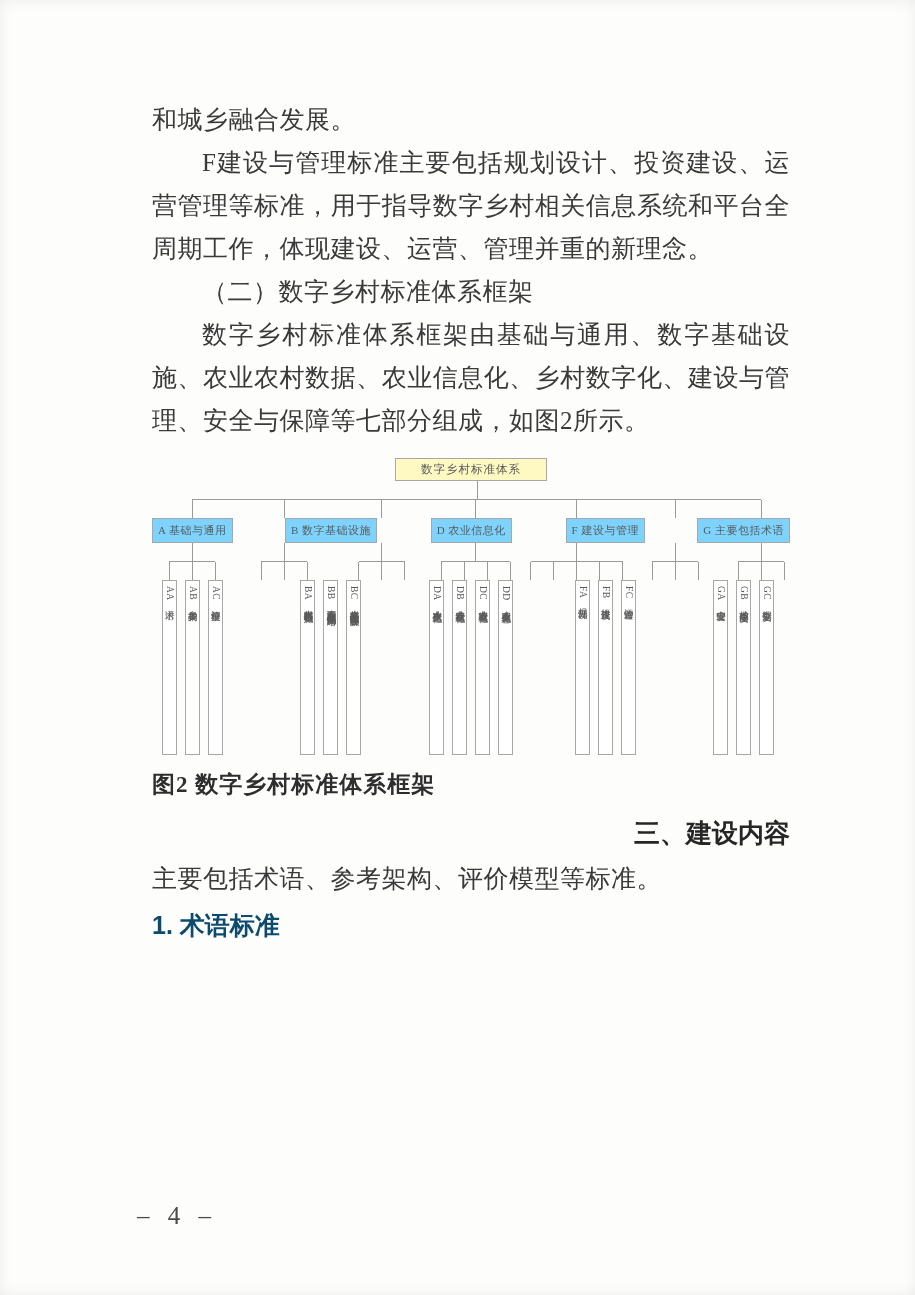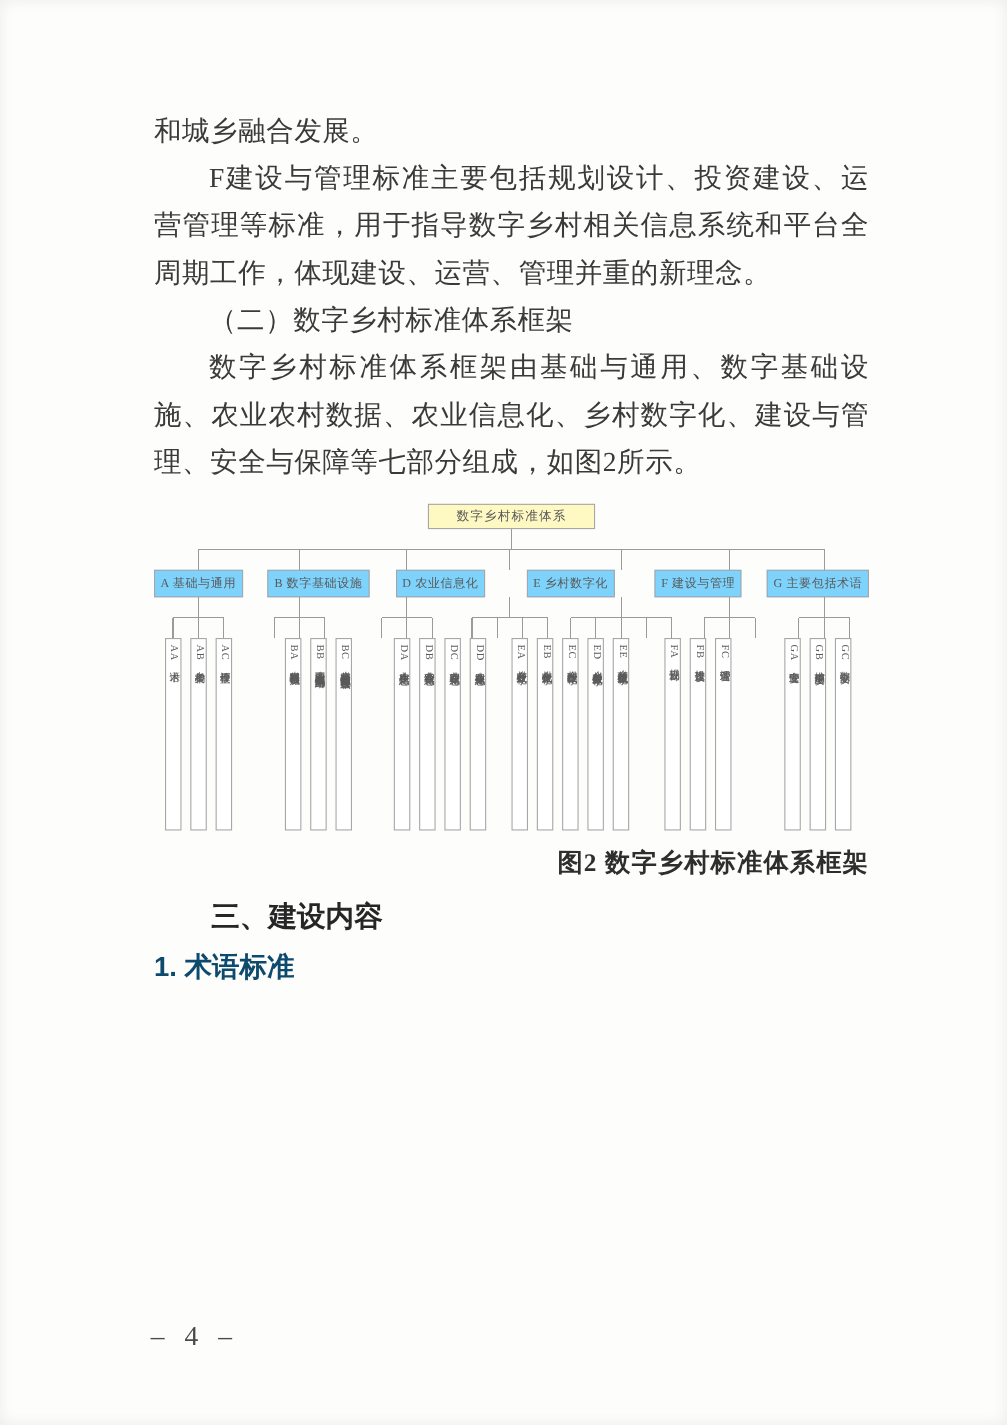--- a/index.html
+++ b/index.html
@@ -6,34 +6,34 @@
   html,body { width:915px; }
   body {
     width:915px; height:1295px;
     background:#fdfdfc;
     font-family:"Liberation Serif","DejaVu Serif",serif;
     color:var(--ink,#3a3a3a);
     position:relative;
     overflow:hidden;
     box-shadow: inset 0 0 14px rgba(0,0,0,.07);
   }
-  .content { padding:98px 125px 0 140px; }
+  .content { padding:98px 125px 0 140px;margin-left:12px; }
 
   
   .t-plain, .t-para, .t-sub {
     font-size:25px; line-height:43px;
     text-align:justify; text-justify:inter-ideograph;
     letter-spacing:.5px;
   }
   .t-para { text-indent:2em; }
   .t-sub  { text-indent:2em; }
   .t-h1 {
     font-family:"Liberation Sans","DejaVu Sans",sans-serif;
     font-weight:bold; color:#262626;
-    font-size:26px; line-height:46px; text-indent:2em;
+    font-size:26px; line-height:46px; text-indent:2em;text-align:right;
   }
   .t-h2 {
     font-family:"Liberation Sans","DejaVu Sans",sans-serif;
     font-weight:bold; color:#0c4a6e;
     font-size:25px; line-height:46px;
   }
   #blocks-bottom > div { line-height:46px; }
   #blocks-bottom { margin-top:10px; }
 
   
@@ -61,21 +61,21 @@
     border:1px solid var(--chart-border,#a7a7a7);
     background:#fff;
     writing-mode:vertical-rl;
     font-size:9.5px; line-height:13px; letter-spacing:.5px;
     color:var(--chart-text,#5a5a5a);
     padding-top:5px; overflow:hidden;
   }
   #connector-svg { position:absolute; left:0; top:0; pointer-events:none; }
 
   .caption {
-    margin-top:14px; text-align:right;
+    margin-top:14px; text-align:left;
     font-weight:bold; font-size:23px; color:#2e2e2e;
     letter-spacing:1px;
   }
 
   .page-number {
     position:absolute; left:137px; top:1202px;
     font-size:25px; letter-spacing:6px; color:#4a4a4a;
   }
 </style>
 </head>
@@ -109,30 +109,20 @@
             <div class="child-box">BC 农村公共基础设施数字化改造升级</div>
           </div>
         </div>
         <div class="chart-group">
           <div class="group-header">D 农业信息化</div>
           <div class="children">
             <div class="child-box">DA 农业生产信息化</div>
             <div class="child-box">DB 农业经营信息化</div>
             <div class="child-box">DC 农业管理信息化</div>
             <div class="child-box">DD 农业服务信息化</div>
-          </div>
-        </div>
-        <div class="chart-group">
-          <div class="group-header">E 乡村数字化</div>
-          <div class="children">
-            <div class="child-box">EA 乡村产业数字化</div>
-            <div class="child-box">EB 乡村文化数字化</div>
-            <div class="child-box">EC 乡村治理数字化</div>
-            <div class="child-box">ED 乡村公共服务数字化</div>
-            <div class="child-box">EE 乡村环境监测数字化</div>
           </div>
         </div>
         <div class="chart-group">
           <div class="group-header">F 建设与管理</div>
           <div class="children">
             <div class="child-box">FA 规划设计</div>
             <div class="child-box">FB 投资建设</div>
             <div class="child-box">FC 运营管理</div>
           </div>
         </div>
@@ -193,18 +183,19 @@
         <line x1="586.3125" y1="103.5" x2="586.3125" y2="122" stroke="#9a9a9a" stroke-width="1" shape-rendering="crispEdges"></line>
         <line x1="609.3125" y1="103.5" x2="609.3125" y2="122" stroke="#9a9a9a" stroke-width="1" shape-rendering="crispEdges"></line>
         <line x1="632.3125" y1="103.5" x2="632.3125" y2="122" stroke="#9a9a9a" stroke-width="1" shape-rendering="crispEdges"></line>
       </svg>
     </div>
 
   <div class="caption">图2 数字乡村标准体系框架</div>
 
   <div id="blocks-bottom">
       <div class="t-h1">三、建设内容</div>
+      <div class="t-plain">主要包括术语、参考架构、评价模型等标准。</div>
       <div class="t-h2">1. 术语标准</div>
     </div>
 
 </div>
 
 <div class="page-number">– 4 –</div>
 
 </body></html>

